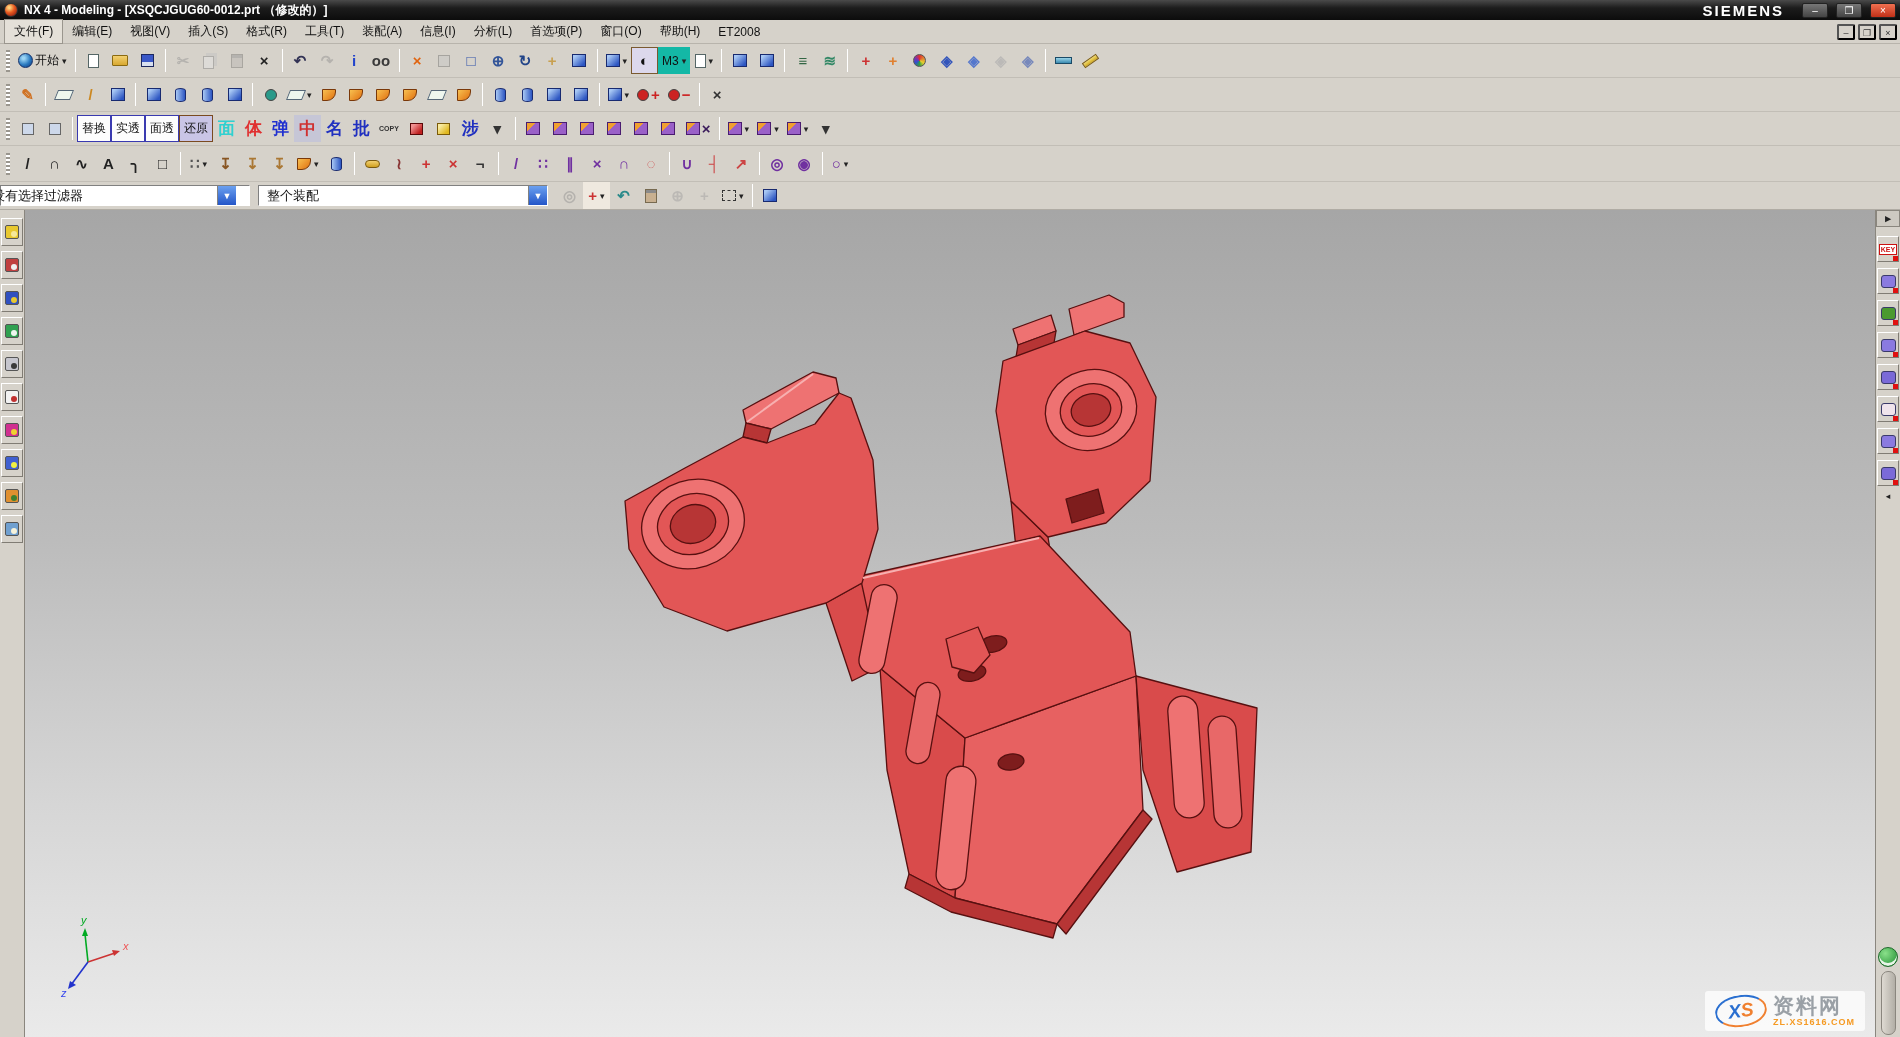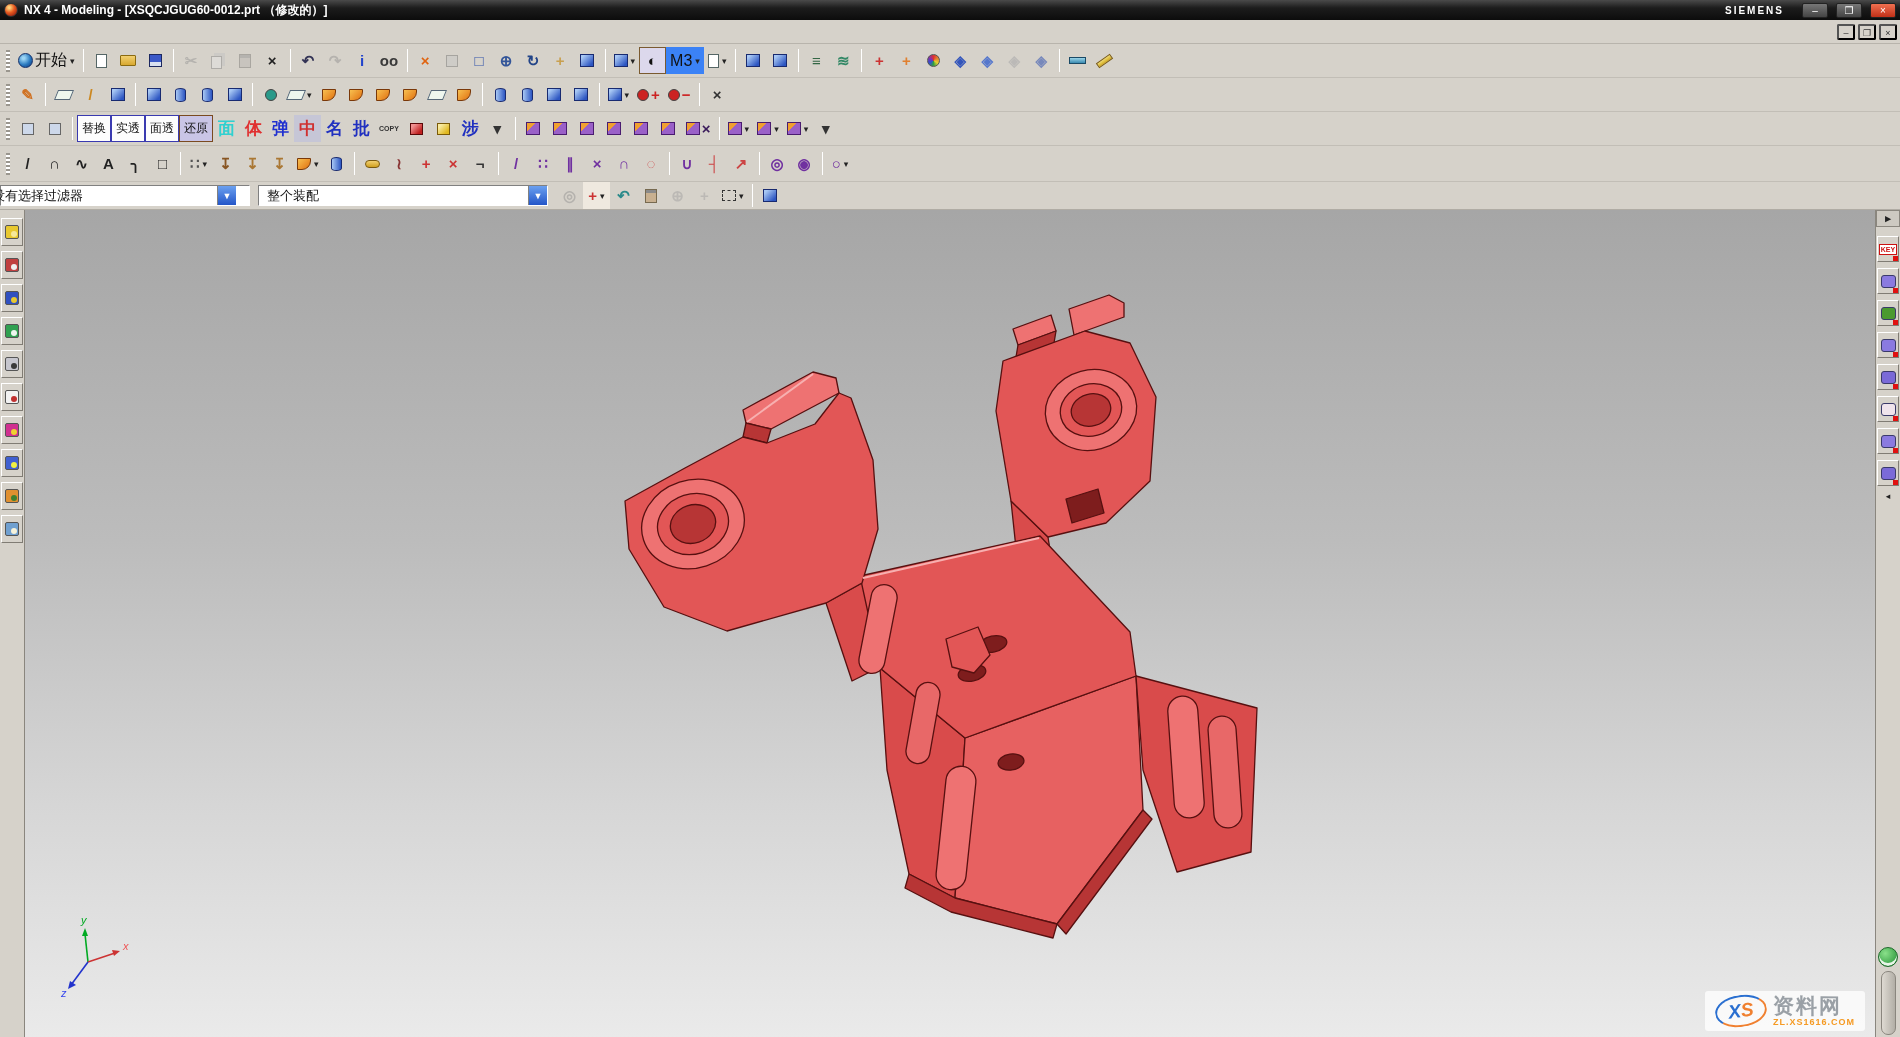--- a/index.html
+++ b/index.html
@@ -13,21 +13,21 @@
   #app{position:relative;width:1900px;height:1037px;display:flex;flex-direction:column;}
 
   
   .titlebar{height:20px;background:linear-gradient(180deg,#4a4a4a 0%,#1c1c1c 40%,#0c0c0c 100%);
     display:flex;align-items:center;color:#fff;padding:0 4px;gap:6px;}
   .app-icon{width:14px;height:14px;border-radius:50%;
     background:radial-gradient(circle at 35% 30%,#ffd27a 8%,#e85a20 45%,#8a1a10 90%);
     border:1px solid #333;flex:0 0 auto;}
   .title-text{font-weight:bold;font-size:12px;white-space:nowrap;}
   .title-spacer{flex:1;}
-  .brand{font-weight:bold;letter-spacing:2px;font-size:10px;margin-right:10px;}
+  .brand{font-weight:bold;letter-spacing:2px;font-size:15px;margin-right:10px;}
   .winbtn{width:26px;height:15px;font-size:10px;line-height:13px;text-align:center;color:#fff;
     background:linear-gradient(#777,#444);border:1px solid #222;border-radius:2px;margin-left:2px;}
   .winbtn.close{background:linear-gradient(#f07050,#c03018);}
 
   
   .menubar{height:24px;background:#d6d2ca;display:flex;align-items:center;border-bottom:1px solid #b8b4ac;padding-left:4px;}
   .menu-item{padding:3px 9px;color:#111;white-space:nowrap;cursor:default;}
   .menu-item:first-child{border:1px solid #9a968e;background:#e4e0d8;}
   .menu-spacer{flex:1;}
   .mdibtn{width:18px;height:16px;font-size:9px;line-height:14px;text-align:center;color:#333;
@@ -35,21 +35,21 @@
 
   
   .trow{background:#d6d2ca;display:flex;align-items:center;padding-left:6px;border-bottom:1px solid #c2beb6;}
   #tb1{height:34px;} #tb2{height:34px;} #tb3{height:34px;} #tb4{height:36px;}
   .grip{width:4px;height:22px;margin:0 4px 0 0;background:repeating-linear-gradient(180deg,#9a968e 0 2px,#fff 2px 4px);flex:0 0 auto;}
   .tbtn{height:27px;min-width:27px;display:inline-flex;align-items:center;justify-content:center;gap:2px;
     background:transparent;border:1px solid transparent;padding:0 3px;cursor:default;}
   .tbtn.press{background:#dcd8ec;border:1px solid #7a5a30;}
   .tbtn.dis{opacity:.42;filter:grayscale(.9);}
   .tbtn .g{font-size:15px;font-weight:bold;line-height:1;}
-  .tbtn .lbl{font-size:16px;color:#111;}
+  .tbtn .lbl{font-size:12px;color:#111;}
   .tbtn .lbl.tiny{font-size:7px;font-weight:bold;letter-spacing:0;}
   .tbtn.big .lbl{font-size:17px;font-weight:bold;}
   .tbtn.box{border:1px solid #3a3ab0;background:#fdfdfd;padding:1px 4px;}
   .tbtn.box .lbl{font-size:12px;}
   .tbtn.box.press{background:#c9c5e6;border:1px solid #7a4a20;}
   .tbtn .arr{font-size:9px;color:#222;margin-left:1px;}
   .tsep{width:1px;height:23px;background:#9a968e;border-right:1px solid #ffffff;margin:0 4px;flex:0 0 auto;}
 
   
   .shp{display:inline-block;flex:0 0 auto;}
@@ -139,20 +139,35 @@
     <span class="app-icon"></span>
     <span class="title-text">NX 4 - Modeling - [XSQCJGUG60-0012.prt （修改的）]</span>
     <span class="title-spacer"></span>
     <span class="brand">SIEMENS</span>
     <button class="winbtn">–</button>
     <button class="winbtn">❐</button>
     <button class="winbtn close">×</button>
   </div>
 
   <div class="menubar">
+    <div id="menubar-items" style="display:flex;align-items:center;">
+        <div class="menu-item">文件(F)</div>
+        <div class="menu-item">编辑(E)</div>
+        <div class="menu-item">视图(V)</div>
+        <div class="menu-item">插入(S)</div>
+        <div class="menu-item">格式(R)</div>
+        <div class="menu-item">工具(T)</div>
+        <div class="menu-item">装配(A)</div>
+        <div class="menu-item">信息(I)</div>
+        <div class="menu-item">分析(L)</div>
+        <div class="menu-item">首选项(P)</div>
+        <div class="menu-item">窗口(O)</div>
+        <div class="menu-item">帮助(H)</div>
+        <div class="menu-item">ET2008</div>
+      </div>
     <span class="menu-spacer"></span>
     <button class="mdibtn">–</button>
     <button class="mdibtn">❐</button>
     <button class="mdibtn">×</button>
   </div>
 
   <div class="trow" id="tb1">
       <span class="grip"></span>
       <button class="tbtn">
         <span class="shp s-globe"></span>
@@ -218,21 +233,21 @@
         <span class="shp s-cube"></span>
       </button>
       <span class="tsep"></span>
       <button class="tbtn">
         <span class="shp s-cube"></span>
         <span class="arr">▾</span>
       </button>
       <button class="tbtn press">
         <span class="g" style="color: rgb(17, 17, 17);">◐</span>
       </button>
-      <button class="tbtn" style="background: #3b82f6;">
+      <button class="tbtn" style="background: #14b8a6;">
         <span class="lbl">M3</span>
         <span class="arr">▾</span>
       </button>
       <button class="tbtn">
         <span class="shp s-page"></span>
         <span class="arr">▾</span>
       </button>
       <span class="tsep"></span>
       <button class="tbtn">
         <span class="shp s-cube"></span>

